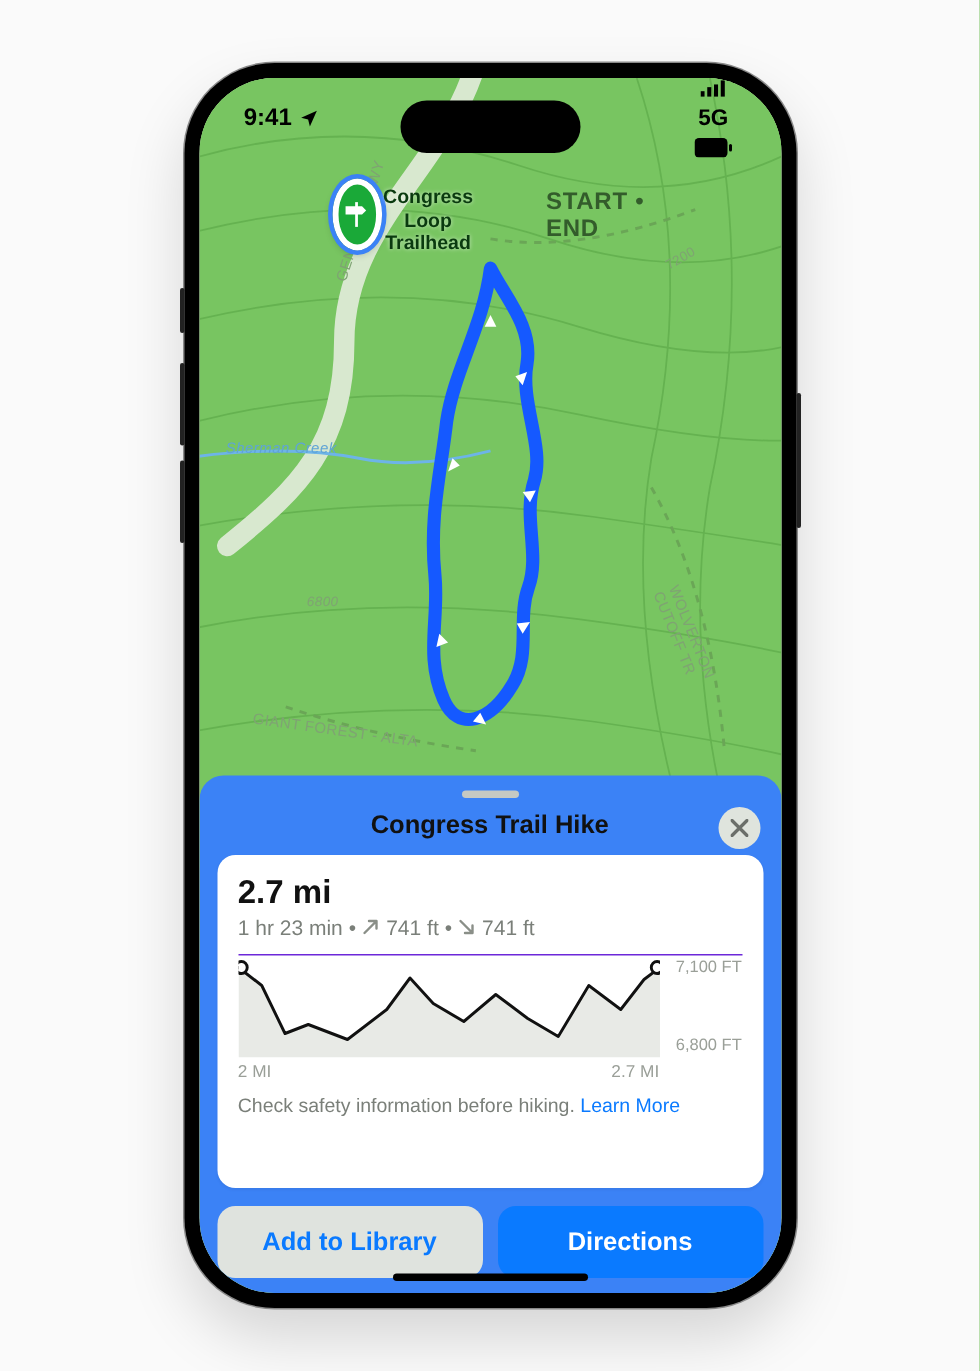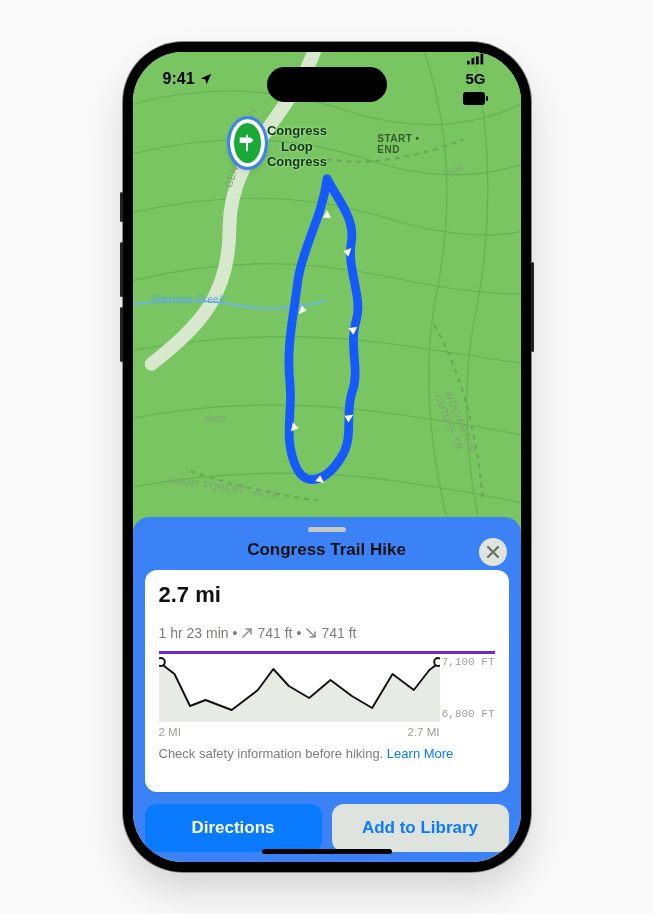--- a/index.html
+++ b/index.html
@@ -98,21 +98,21 @@
   .pin-label {
     margin-top:6px;
     text-align:center;
     font-size:13px;
     font-weight:600;
     color:#0a3a0f;
     line-height:1.2;
     text-shadow: 0 0 3px rgba(255,255,255,.6);
   }
   .pin-sub {
-    font-size:10px;
+    font-size:16px;
     font-weight:600;
     letter-spacing:0.5px;
     color:#335c2b;
     margin-top:2px;
     margin-left:48px;
   }
   .route-label {
     position:absolute;
     font-size:10px;
     color:#7fa373;
@@ -172,31 +172,30 @@
     flex-direction:column;
   }
   .distance {
     font-size:22px;
     font-weight:700;
     color:#111;
   }
   .sub-stats {
     font-size:14px;
     color:#7a7f79;
-    margin-top:17px;
+    margin-top:2px;
     display:flex;
     align-items:center;
     gap:4px;
   }
   .elev-chart {
     margin-top:10px;
     position:relative;
     height:68px;
-    border-top:3px solid #6d28d9;
-    font-family:Liberation Mono, monospace;
+    border-top:1px solid #6d28d9;
   }
   .elev-right-label {
     position:absolute;
     right:0;
     font-size:11px;
     color:#9a9f98;
   }
   .elev-x {
     display:flex;
     justify-content:space-between;
@@ -332,33 +331,33 @@
           <path d="M 222 380 l 5 -8 l -9 1 z"></path>
           <path d="M 227 290 l 4 -8 l -9 1 z"></path>
           <path d="M 222 210 l 3 -9 l -8 3 z"></path>
         </g>
       </svg>
 
       <div class="route-label" style="top:130px; left:95px; transform:rotate(-72deg); transform-origin:left;">GENERALS HWY</div>
       <div class="route-label" style="top:242px; left:18px; color:#5fa4d6; font-style:italic; font-size:10px;">Sherman Creek</div>
       <div class="route-label" style="top:330px; left:310px; transform:rotate(68deg); transform-origin:left;">WOLVERTON CUTOFF TR</div>
       <div class="route-label" style="top:430px; left:35px; transform:rotate(8deg);">GIANT FOREST - ALTA</div>
-      <div class="route-label" style="top:362px; left:72px; font-size:9px;font-style:italic;">6800</div>
+      <div class="route-label" style="top:344px; left:72px; font-size:9px;font-style:italic;">6800</div>
       <div class="route-label" style="top:115px; left:310px; font-size:9px; transform:rotate(-30deg);">7200</div>
 
       <div class="map-pin">
         <div class="pin-circle">
           <svg width="22" height="22" viewBox="0 0 24 24" fill="#fff">
             <rect x="11" y="3" width="2" height="18"></rect>
             <path d="M 4 6 h 12 l 3 3 l -3 3 h -12 z"></path>
           </svg>
         </div>
         <div class="pin-label">
           <span>Congress Loop</span><br>
-          <span>Congress</span>
+          <span>Trailhead</span>
         </div>
         <div class="pin-sub">START • END</div>
       </div>
     </div>
 
     <div class="info-card">
       <div class="grabber"></div>
       <div class="card-header">
         <div class="card-title">Congress Trail Hike</div>
         <div class="close-btn">
@@ -400,20 +399,20 @@
           <span>2.7 MI</span>
         </div>
 
         <div class="safety-row">
           <span>Check safety information before hiking.</span>
           <span class="learn-more">Learn More</span>
         </div>
       </div>
 
       <div class="button-row">
+        <div class="btn btn-secondary">Add to Library</div>
         <div class="btn btn-primary">Directions</div>
-        <div class="btn btn-secondary">Add to Library</div>
       </div>
     </div>
 
     <div class="home-indicator"></div>
   </div>
 </div>
 
 </body></html>

